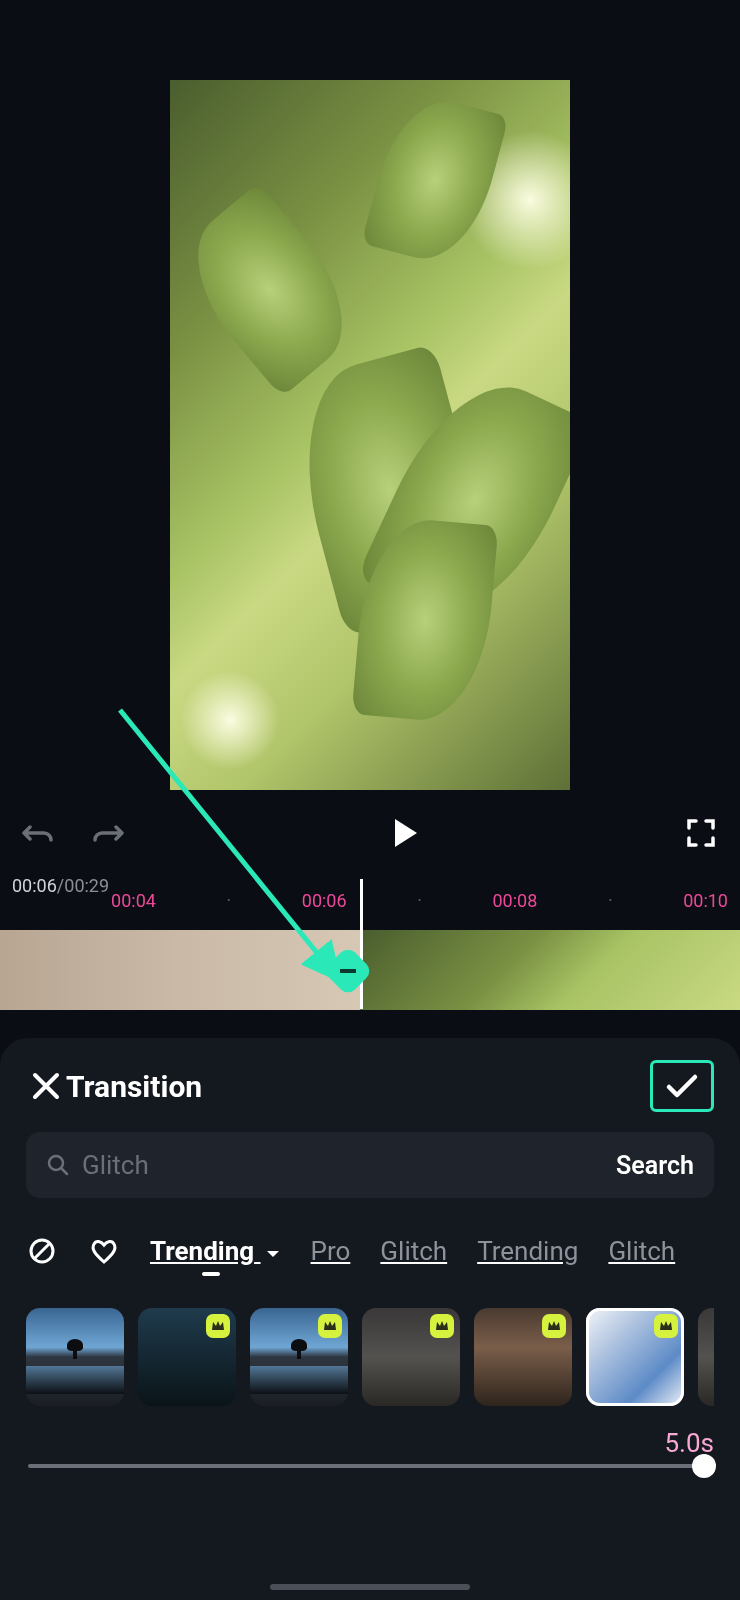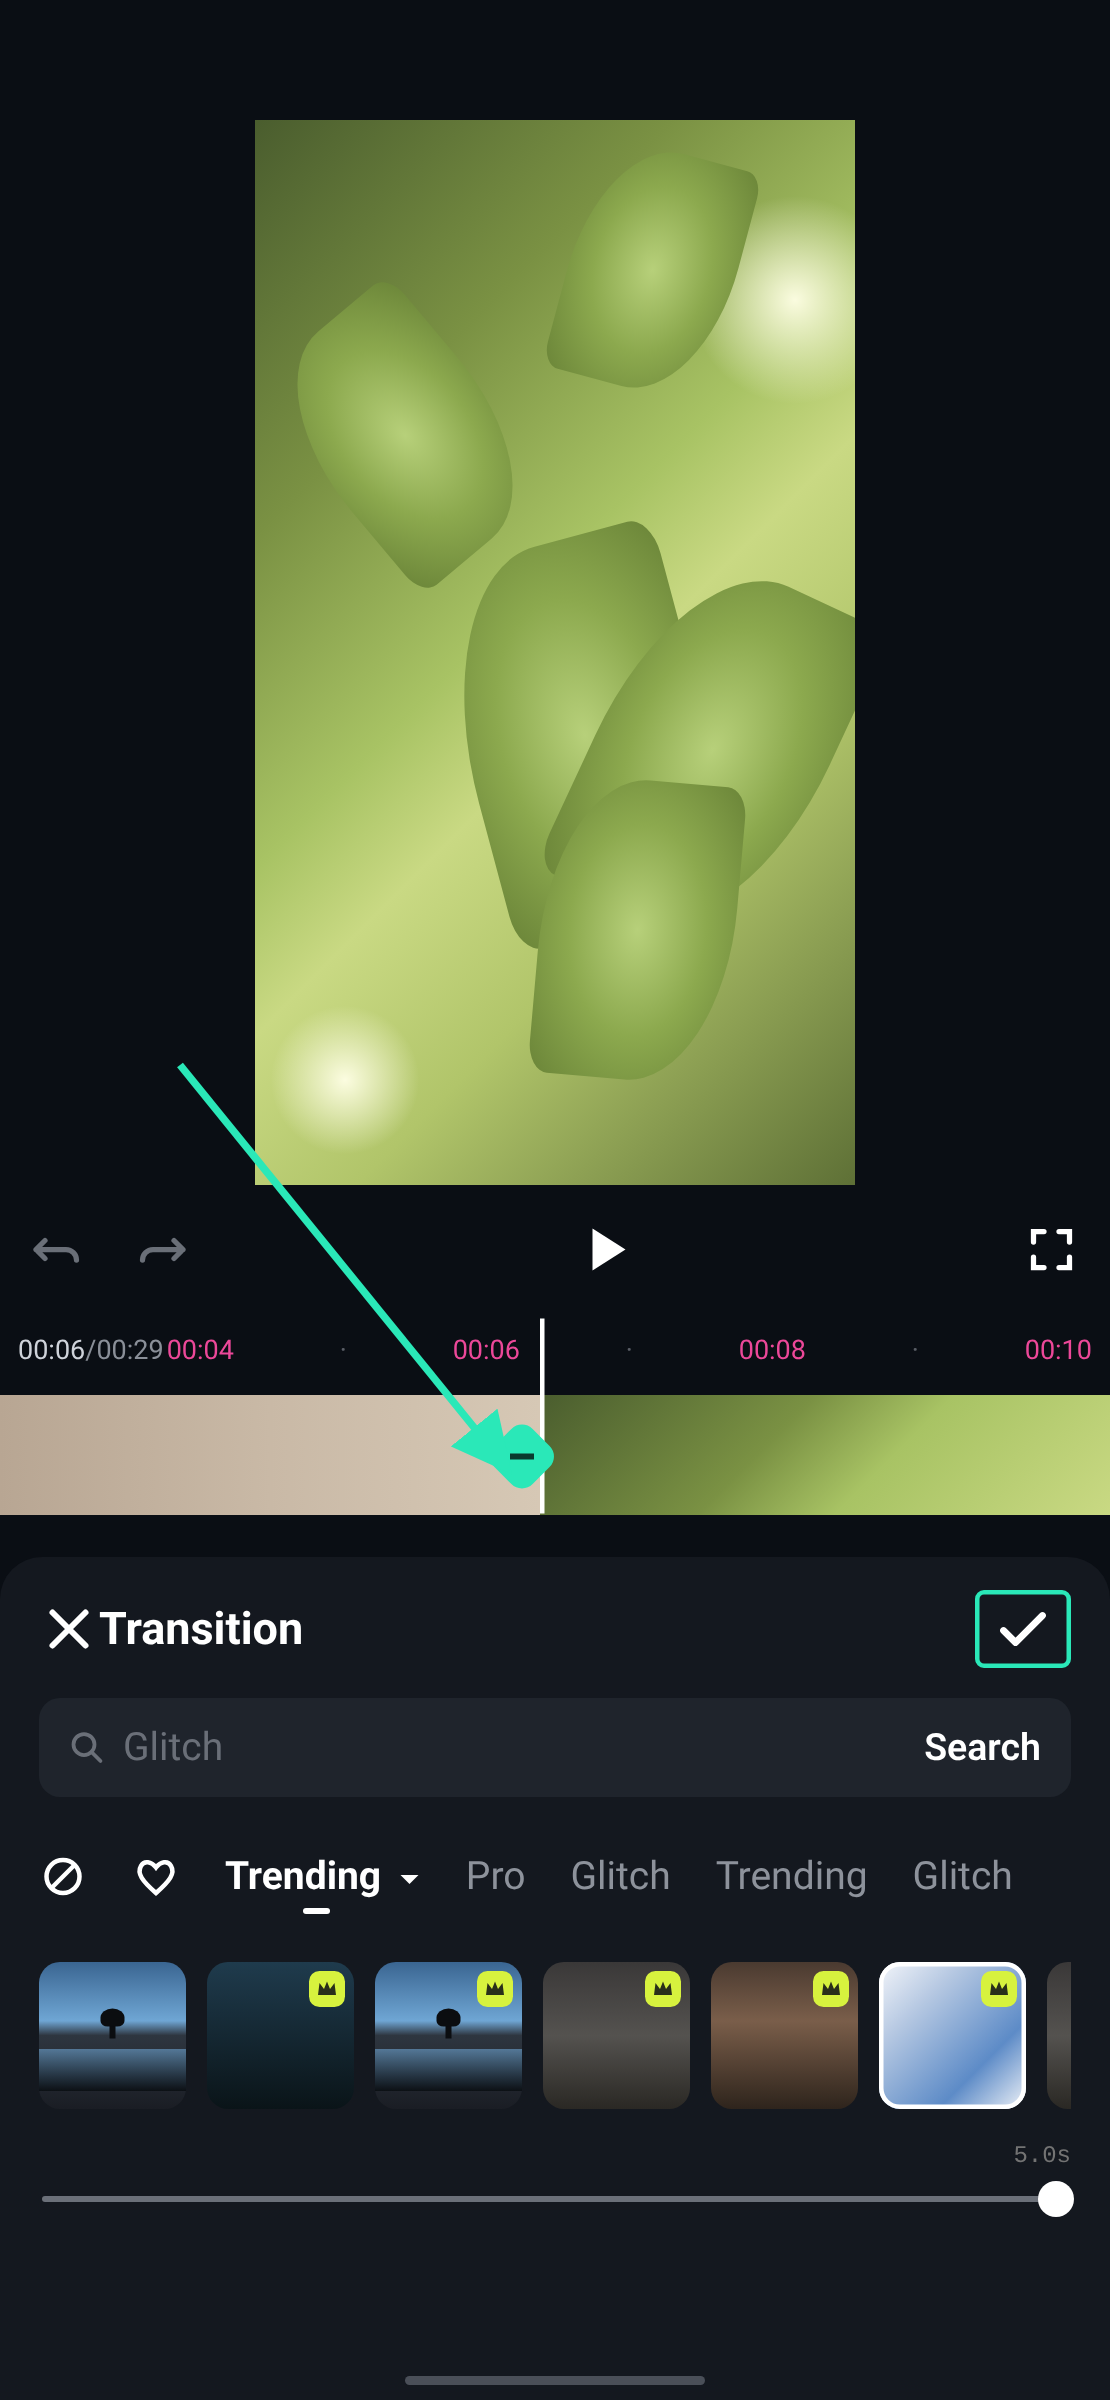--- a/index.html
+++ b/index.html
@@ -55,21 +55,20 @@
     width: 0; height: 0;
     border-left: 22px solid #fff;
     border-top: 14px solid transparent;
     border-bottom: 14px solid transparent;
     margin-left: 4px;
   }
 
   .time-ruler {
     height: 50px;
     display: flex;
-    align-items: center;
     padding: 0 12px;
     font-size: 18px;
     color: #8a8f98;
     position: relative;
   }
   .time-current { color: #cfd3da; }
   .time-marks { display: flex; align-items: center; gap: 0; margin-left: 8px; flex: 1; justify-content: space-between; }
   .time-mark { color: #ec4899; font-size: 18px; }
   .time-dot { color: #5a5e66; font-size: 18px; }
 
@@ -162,20 +161,21 @@
   .search-input-wrap { display: flex; align-items: center; flex: 1; gap: 12px; }
   .search-placeholder { color: #6a6f78; font-size: 26px; }
   .search-btn { color: #fff; font-size: 25px; font-weight: 600; cursor: pointer; padding-left: 20px; text-align: center; }
 
   .tabs-row {
     display: flex;
     align-items: center;
     gap: 30px;
     margin-top: 30px;
     height: 46px;
+    text-decoration: underline;
   }
   .tab-icon { width: 32px; height: 32px; display: flex; align-items: center; justify-content: center; cursor: pointer; }
   .tab-label { font-size: 26px; color: #8d929b; cursor: pointer; white-space: nowrap; }
   .tab-label.active { color: #fff; font-weight: 700; position: relative; }
   .tab-label.active::after {
     content: "";
     position: absolute;
     bottom: -10px;
     left: 40%;
     width: 18px;
@@ -236,23 +236,22 @@
 
   .slider-row {
     margin-top: 24px;
     position: relative;
     height: 52px;
   }
   .slider-value {
     position: absolute;
     right: 0px;
     top: -2px;
-    font-size: 16px;
-    color: #737373;
-    font-family: Liberation Mono, monospace;
+    font-size: 26px;
+    color: #f9a8d4;
   }
   .slider-track {
     position: absolute;
     top: 34px;
     left: 2px; right: 2px;
     height: 4px;
     background: #6b7079;
     border-radius: 2px;
   }
   .slider-handle {

